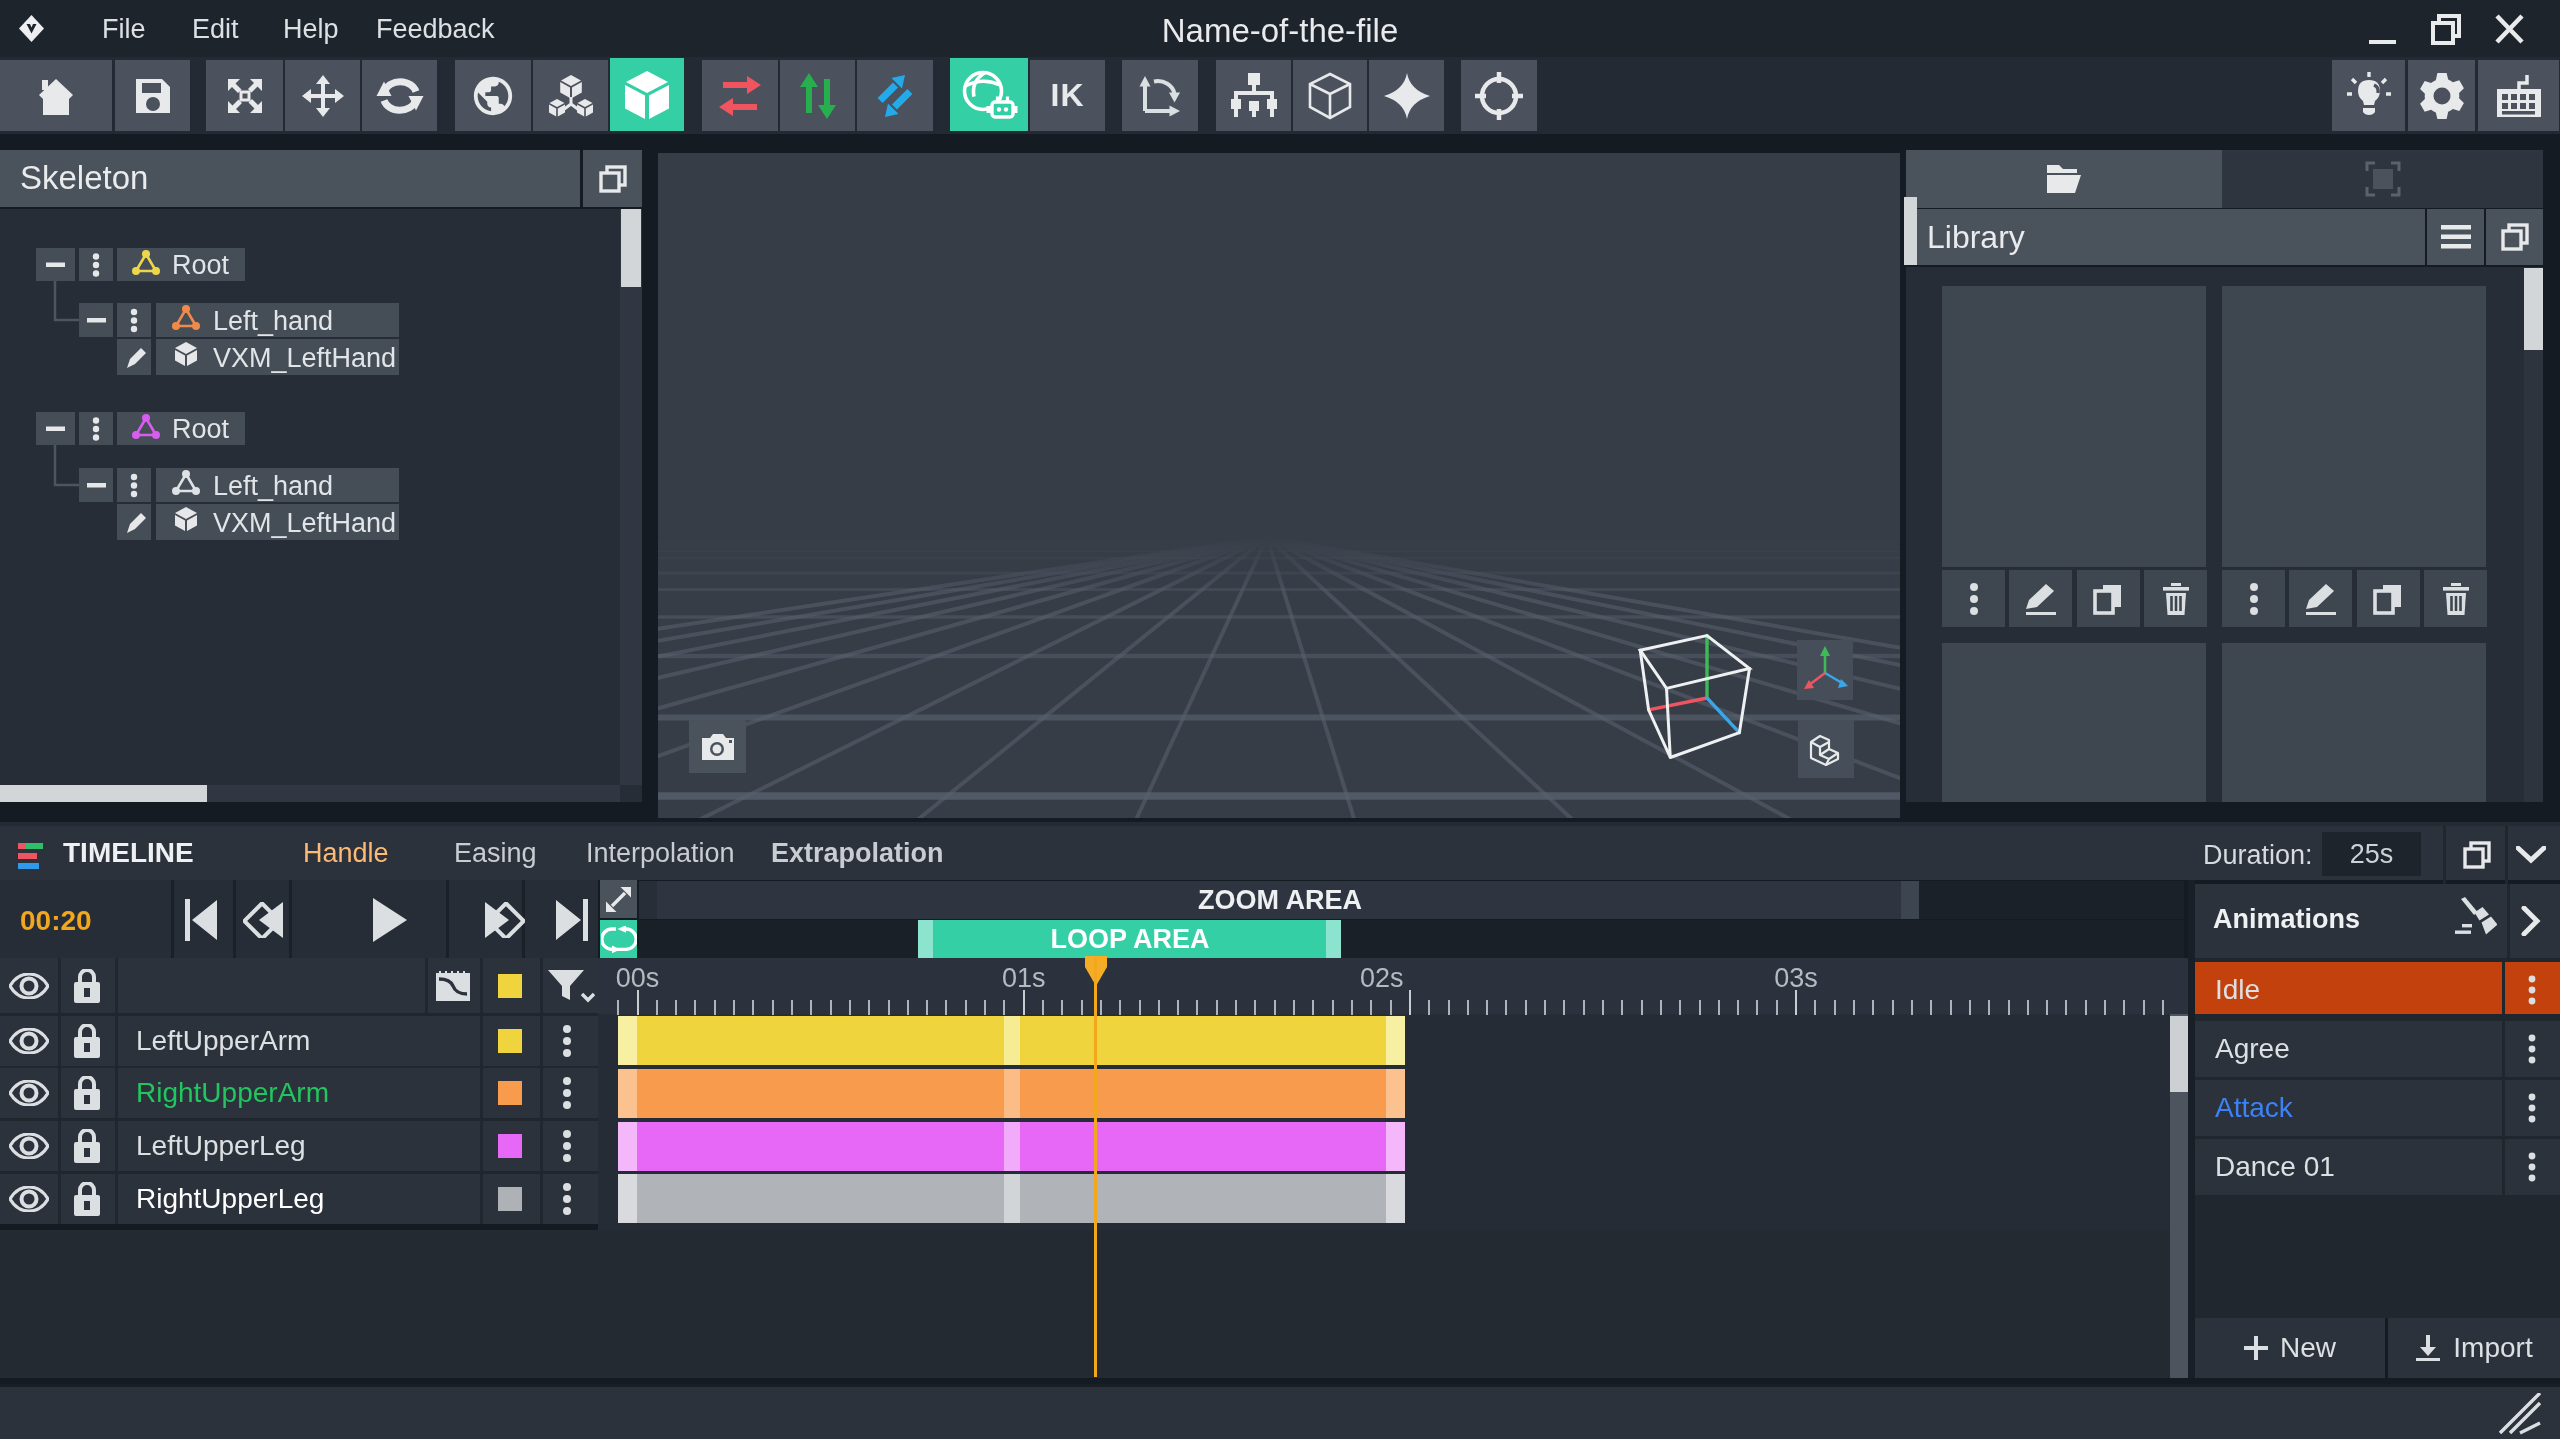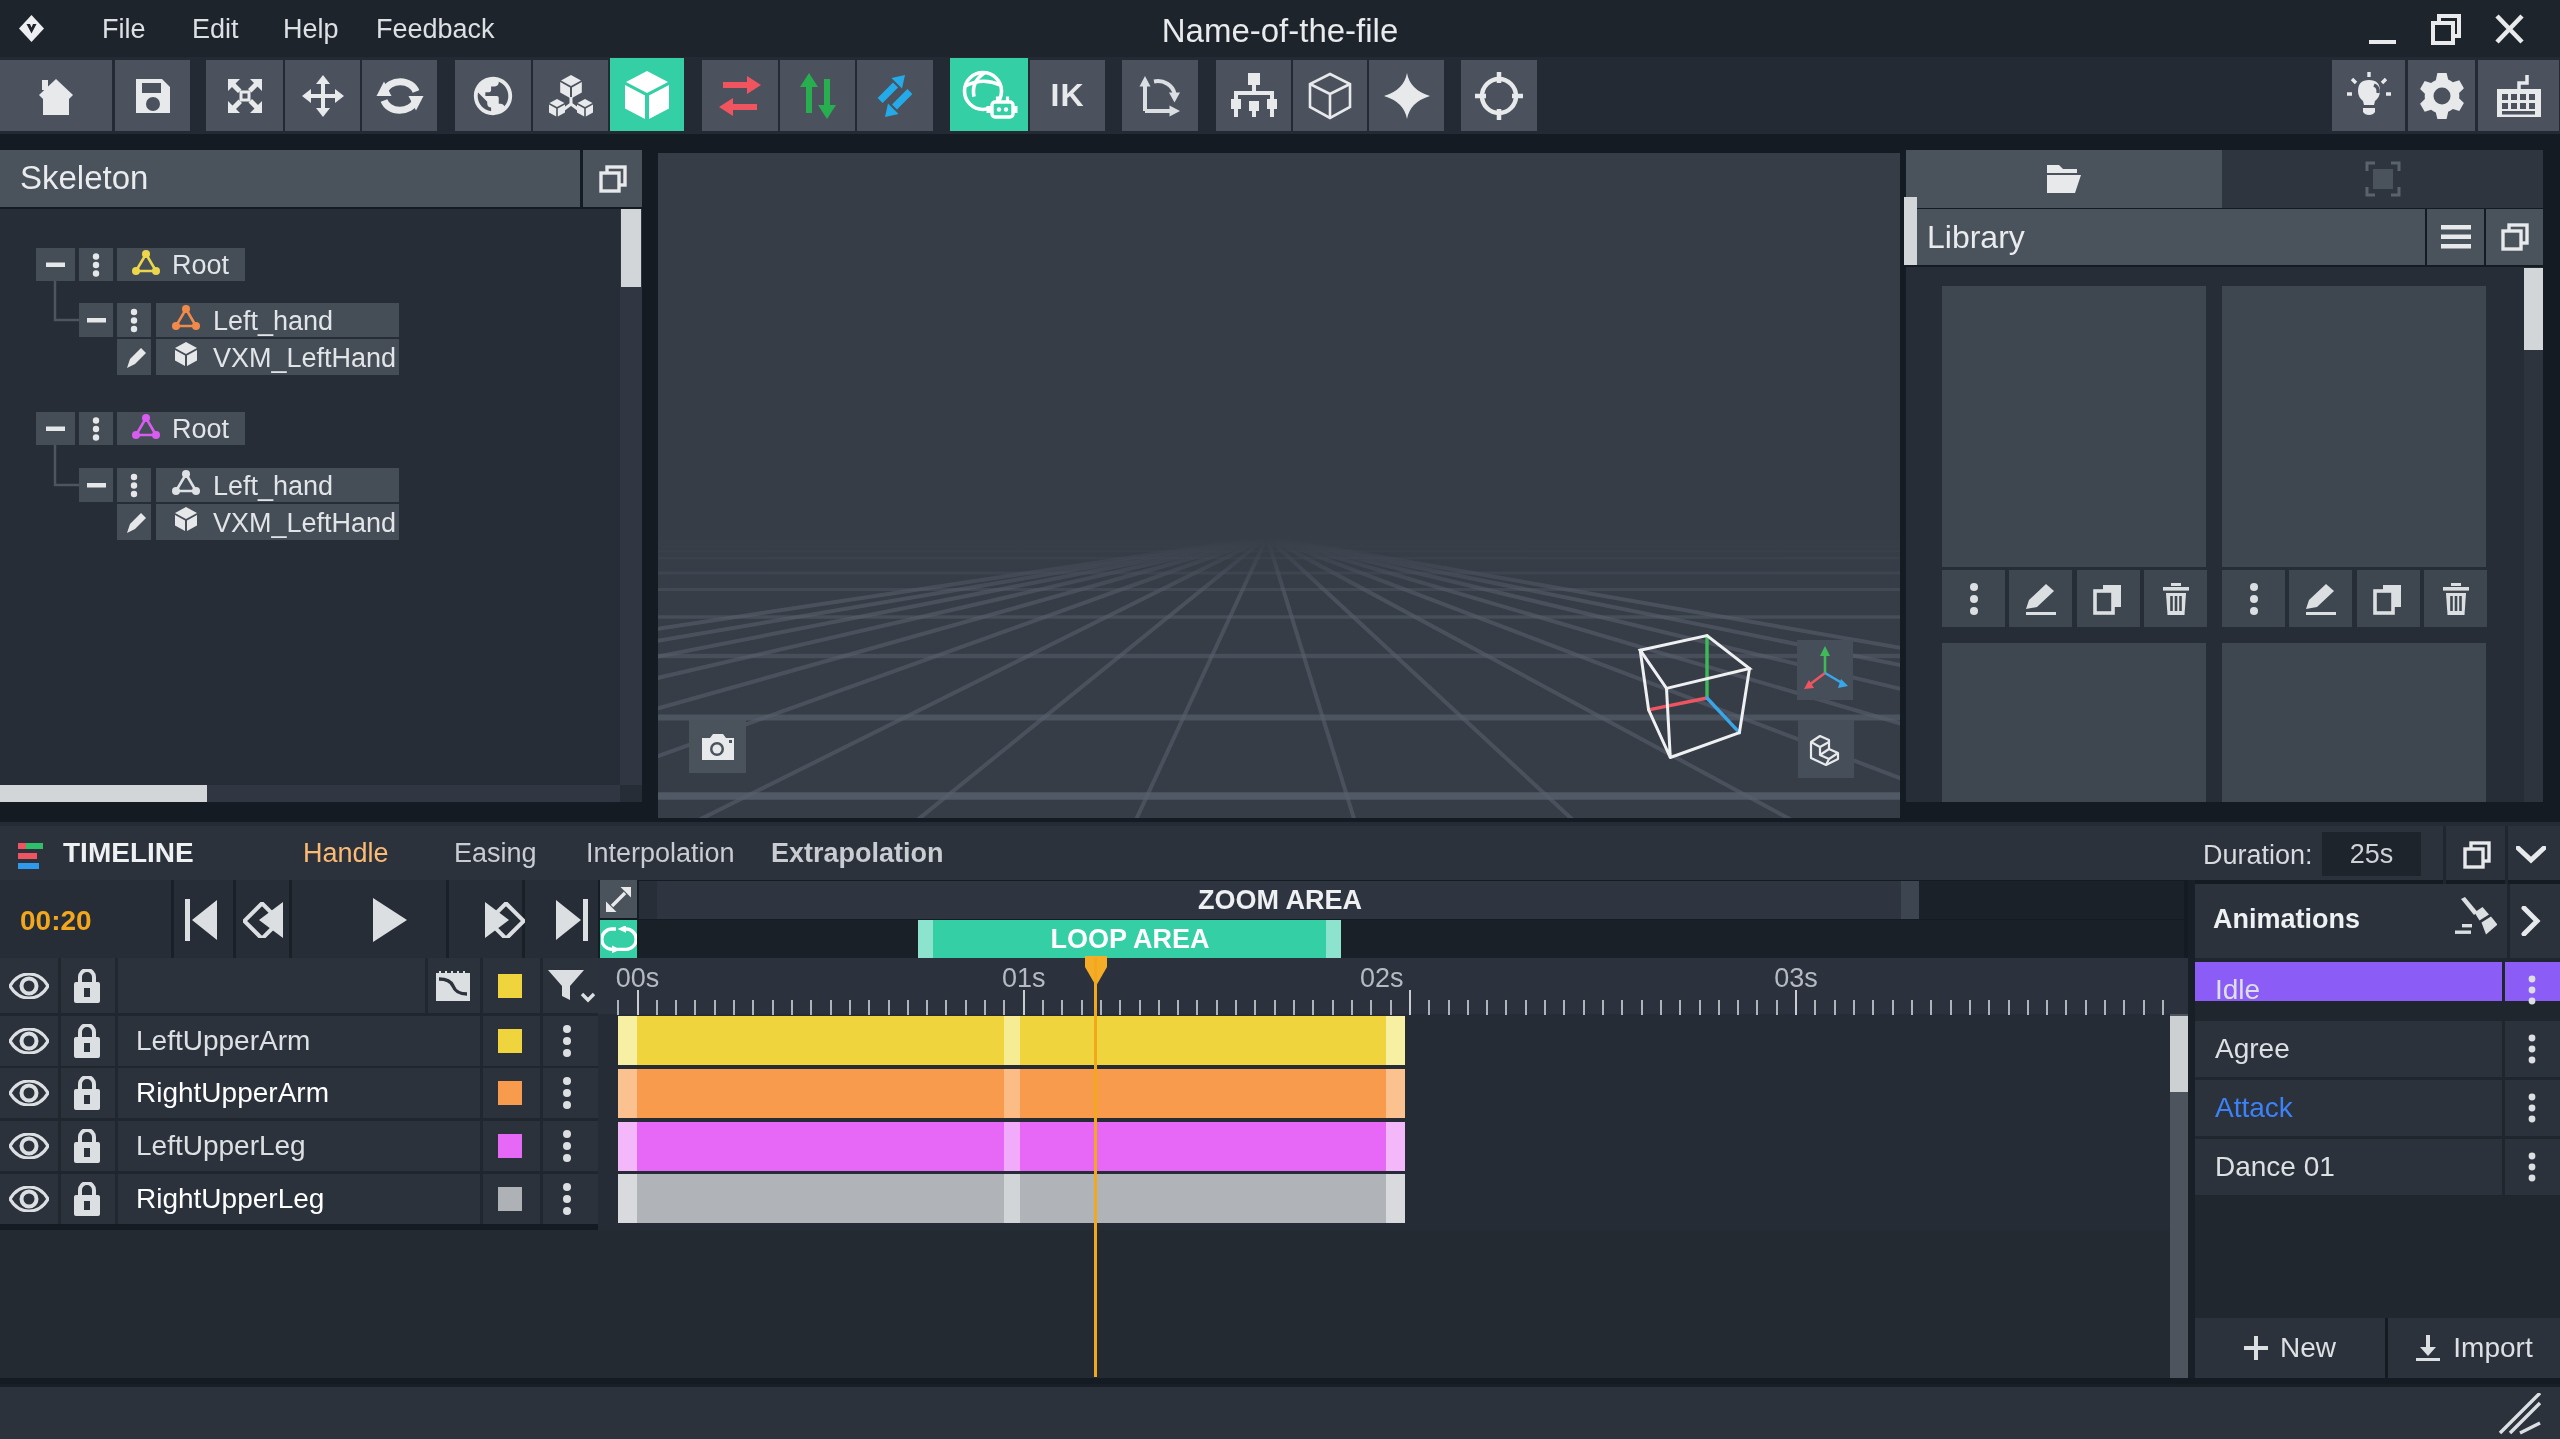--- a/index.html
+++ b/index.html
@@ -803,21 +803,21 @@
         <div class="abs" style="left:540px;top:1068.3px;width:3px;height:50px;background:#21272f;"></div>
         <div class="abs" style="left:9px;top:1080.3px;"><svg width="40" height="26" viewBox="0 0 40 26">
             <path d="M20 1 Q32 1 39 13 Q32 25 20 25 Q8 25 1 13 Q8 1 20 1 Z" fill="none" stroke="#dcdfe2" stroke-width="3.2"></path>
             <circle cx="20" cy="13" r="7.5" fill="none" stroke="#dcdfe2" stroke-width="4"></circle>
           </svg></div>
         <div class="abs" style="left:73px;top:1076.3px;"><svg width="28" height="34" viewBox="0 0 28 34">
             <rect x="1" y="13" width="26" height="21" rx="2" fill="#dcdfe2"></rect>
             <path d="M7 13 V8 a7 7 0 0 1 14 0 V13" fill="none" stroke="#dcdfe2" stroke-width="4"></path>
             <rect x="11" y="19" width="6" height="9" fill="#2b323c"></rect>
           </svg></div>
-        <div class="abs" style="left:136px;top:1077.3px;font-size:28px;color:#ffffff;">RightUpperArm</div>
+        <div class="abs" style="left:136px;top:1077.3px;font-size:28px;color:#22c55e;">RightUpperArm</div>
         <div class="abs" style="left:498px;top:1081.3px;width:24px;height:24px;background:#f89b4c;"></div>
         <div class="abs" style="left:562px;top:1076.3px;"><svg width="10" height="34" viewBox="0 0 10 34">
             <g fill="#dcdfe2">
               <circle cx="5" cy="5" r="4"></circle>
               <circle cx="5" cy="17" r="4"></circle>
               <circle cx="5" cy="29" r="4"></circle>
             </g>
           </svg></div>
         <div class="abs" style="left:0;top:1121.1px;width:598px;height:50px;background:#2b323c;"></div>
         <div class="abs" style="left:57.5px;top:1121.1px;width:3px;height:50px;background:#21272f;"></div>
@@ -907,21 +907,21 @@
               <rect x="2" y="34.5" width="16" height="3.4"></rect>
             </g>
           </svg>
         <div class="abs" style="left:312px;top:0;width:3px;height:74px;background:#20262e;"></div>
         <svg class="abs" style="left:326px;top:22px;" width="20" height="30" viewBox="0 0 20 30">
             <path d="M3 2 L16 15 L3 28" fill="none" stroke="#e7e9eb" stroke-width="5" stroke-linecap="round"></path>
           </svg>
       </div>
       <div class="abs" style="left:2195px;top:958px;width:365px;height:240px;background:#20262e;"></div>
       <div id="animrows">
-          <div class="abs" style="left:2195px;top:962px;width:365px;height:39px;background:#8b5cf6;">
+          <div class="abs" style="left:2195px;top:962px;width:365px;height:52px;background:#c2410c;">
             <div class="abs" style="left:20px;top:12px;font-size:28px;color:#dde0e3;">Idle</div>
             <div class="abs" style="left:307px;top:0;width:3px;height:56px;background:#20262e;"></div>
             <div class="abs" style="left:333px;top:13px;"><svg width="8" height="30" viewBox="0 0 8 30">
                 <g fill="#dcdfe2">
                   <circle cx="4" cy="4" r="3.4"></circle>
                   <circle cx="4" cy="15" r="3.4"></circle>
                   <circle cx="4" cy="26" r="3.4"></circle>
                 </g>
               </svg></div>
           </div>

